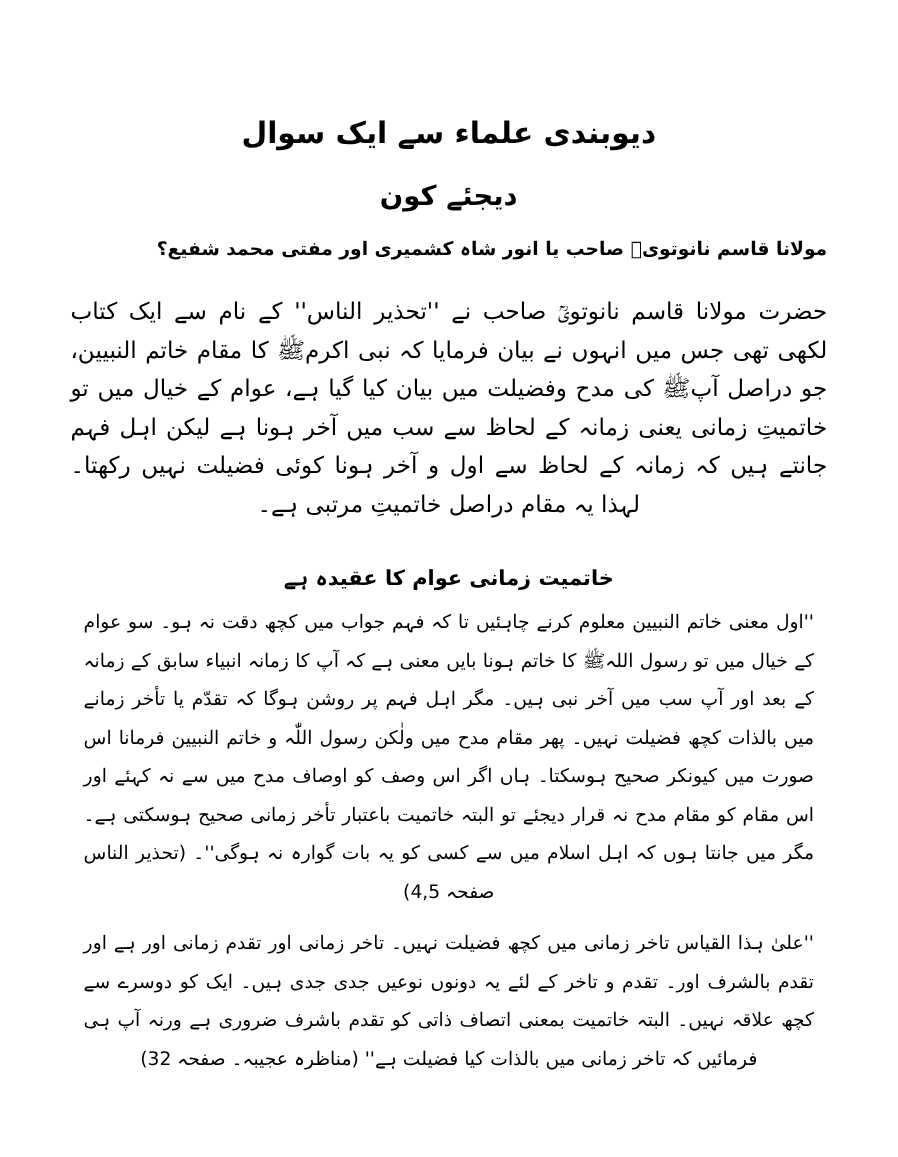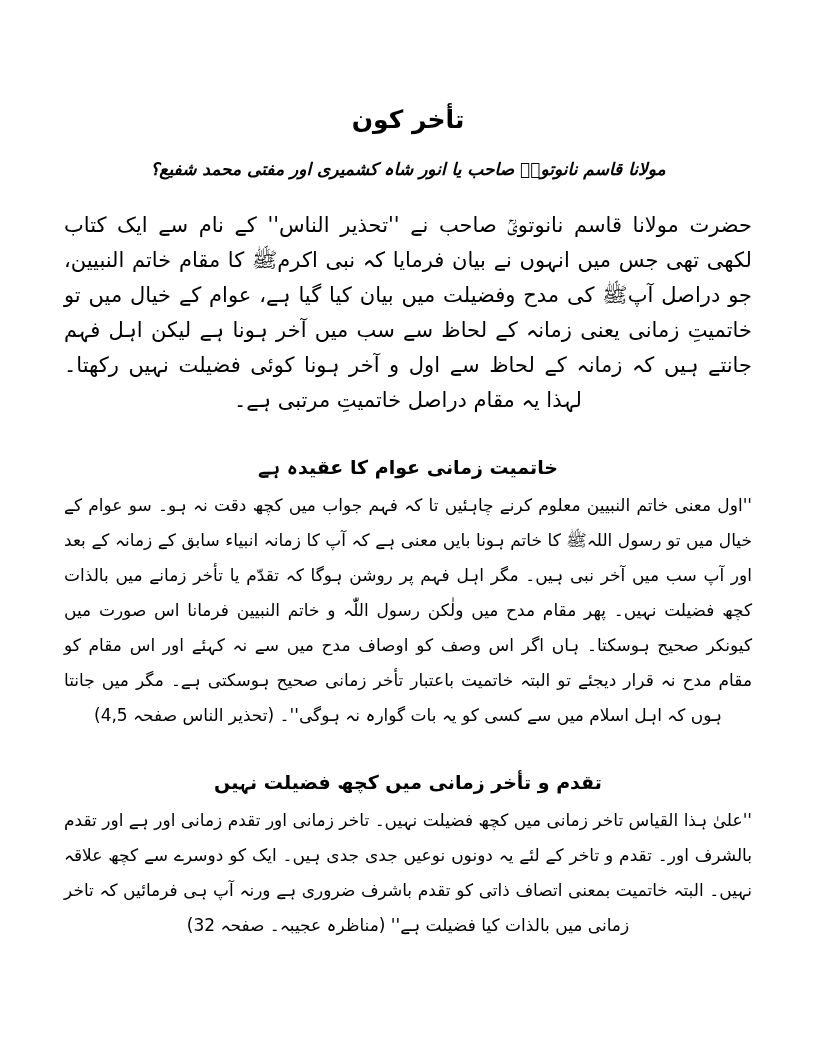--- a/index.html
+++ b/index.html
@@ -30,63 +30,62 @@
     letter-spacing: 0.5px;
   }
   .secondary-title {
     text-align: center;
     font-size: 25px;
     font-weight: bold;
     line-height: 1.3;
     margin: 0 0 20px 0;
   }
   .question-subtitle {
-    text-align: center;
+    text-align: right;
     font-size: 17px;
     font-weight: bold;
     line-height: 1.5;
     margin: 0 0 26px 0;
-    font-style: italic;
   }
   .body-para {
     font-size: 21px;
     line-height: 35px;
     text-align: justify;
     text-align-last: center;
     margin: 0;
   }
   .section-heading {
     font-size: 19px;
     font-weight: bold;
     text-align: center;
     margin: 38px 0 10px 0;
   }
   .section-body {
     font-size: 17px;
     line-height: 35px;
     text-align: justify;
     text-align-last: center;
-    margin: 0;
+    margin: 12px;
   }
 </style>
 </head>
 <body>
 
 <div class="page">
   <div class="content">
 
+    <h1 class="main-title">دیوبندی علماء سے ایک سوال</h1>
 
-    <h2 class="secondary-title">تأخر کون</h2>
+    <h2 class="secondary-title">دیجئے کون</h2>
 
     <h3 class="question-subtitle">مولانا قاسم نانوتویؒ صاحب یا انور شاہ کشمیری اور مفتی محمد شفیع؟</h3>
 
     <p class="body-para">حضرت مولانا قاسم نانوتویؒ صاحب نے ''تحذیر الناس'' کے نام سے ایک کتاب لکھی تھی جس میں انہوں نے بیان فرمایا کہ نبی اکرمﷺ کا مقام خاتم النبیین، جو دراصل آپﷺ کی مدح وفضیلت میں بیان کیا گیا ہے، عوام کے خیال میں تو خاتمیتِ زمانی یعنی زمانہ کے لحاظ سے سب میں آخر ہونا ہے لیکن اہل فہم جانتے ہیں کہ زمانہ کے لحاظ سے اول و آخر ہونا کوئی فضیلت نہیں رکھتا۔ لہذا یہ مقام دراصل خاتمیتِ مرتبی ہے۔</p>
 
     <h4 class="section-heading">خاتمیت زمانی عوام کا عقیدہ ہے</h4>
 
     <p class="section-body">''اول معنی خاتم النبیین معلوم کرنے چاہئیں تا کہ فہم جواب میں کچھ دقت نہ ہو۔ سو عوام کے خیال میں تو رسول اللہﷺ کا خاتم ہونا بایں معنی ہے کہ آپ کا زمانہ انبیاء سابق کے زمانہ کے بعد اور آپ سب میں آخر نبی ہیں۔ مگر اہل فہم پر روشن ہوگا کہ تقدّم یا تأخر زمانے میں بالذات کچھ فضیلت نہیں۔ پھر مقام مدح میں ولٰکن رسول اللّٰہ و خاتم النبیین فرمانا اس صورت میں کیونکر صحیح ہوسکتا۔ ہاں اگر اس وصف کو اوصاف مدح میں سے نہ کہئے اور اس مقام کو مقام مدح نہ قرار دیجئے تو البتہ خاتمیت باعتبار تأخر زمانی صحیح ہوسکتی ہے۔ مگر میں جانتا ہوں کہ اہل اسلام میں سے کسی کو یہ بات گوارہ نہ ہوگی''۔ (تحذیر الناس صفحہ 4,5)</p>
 
-    <h4 class="section-heading">تقدم و تأخر زمانی میں کچھ فضیلت نہیں</h4>
 
     <p class="section-body">''علیٰ ہذا القیاس تاخر زمانی میں کچھ فضیلت نہیں۔ تاخر زمانی اور تقدم زمانی اور ہے اور تقدم بالشرف اور۔ تقدم و تاخر کے لئے یہ دونوں نوعیں جدی جدی ہیں۔ ایک کو دوسرے سے کچھ علاقہ نہیں۔ البتہ خاتمیت بمعنی اتصاف ذاتی کو تقدم باشرف ضروری ہے ورنہ آپ ہی فرمائیں کہ تاخر زمانی میں بالذات کیا فضیلت ہے'' (مناظرہ عجیبہ۔ صفحہ 32)</p>
 
   </div>
 </div>
 
 </body></html>

